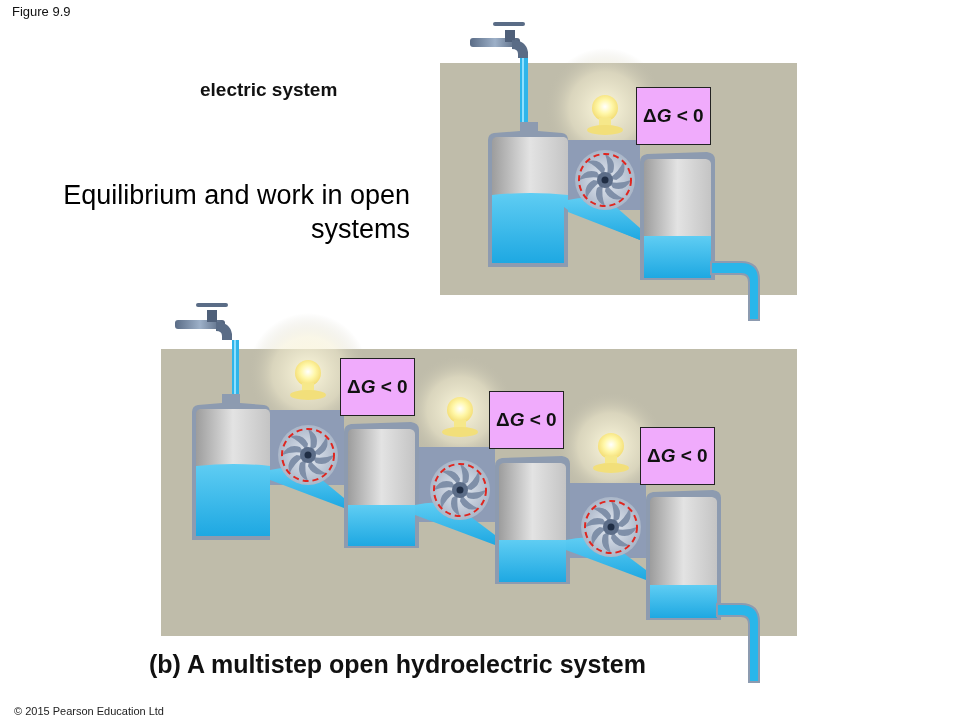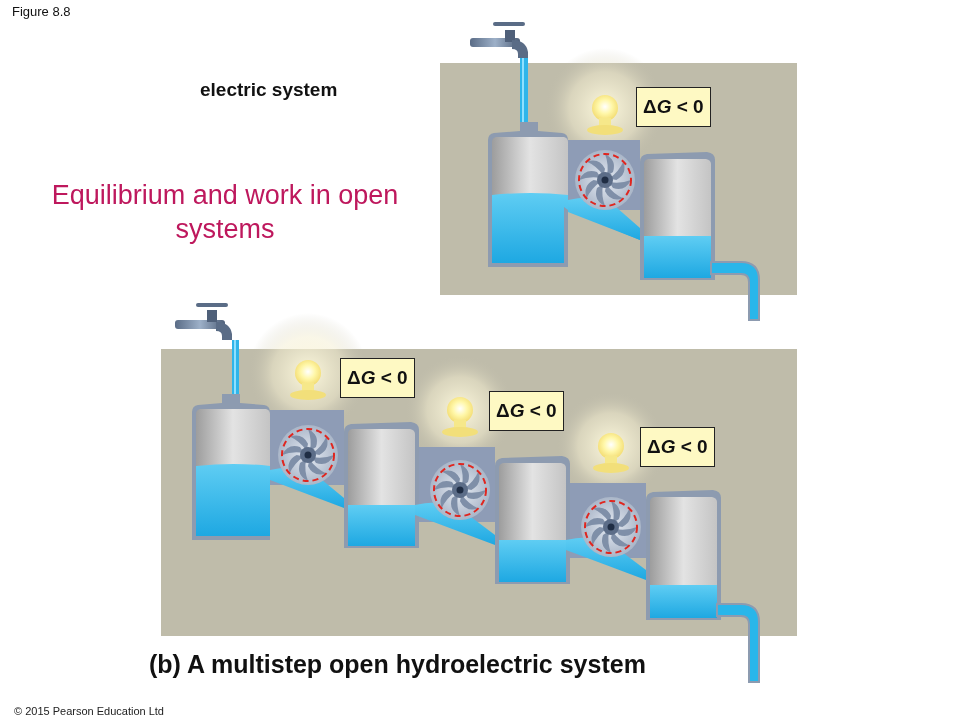--- a/index.html
+++ b/index.html
@@ -1,30 +1,30 @@
 <!DOCTYPE html>
 <html><head>
 <meta charset="utf-8">
 <style>
   html, body { margin:0; padding:0; background:#ffffff; }
   body { width:960px; height:720px; position:relative; overflow:hidden; font-family:"Liberation Sans", sans-serif; }
   .abs { position:absolute; }
   .fig-label { left:12px; top:4px; font-size:13px; color:#111; }
   .panel-a-title { left:165px; top:58px; font-size:19px; font-weight:bold; color:#111; line-height:21px; white-space:pre; }
-  .main-title { left:40px; top:178px; width:370px; text-align:center; font-size:27px; color:#be185d; line-height:34px; }
+  .main-title { left:40px; top:178px; width:370px; text-align:right; font-size:27px; color:#000000; line-height:34px; }
   .panel-b-title { left:149px; top:650px; font-size:25px; font-weight:bold; color:#111; }
   .copyright { left:14px; top:697px; font-size:11px; color:#222;margin-top:8px; }
   svg.diagram { position:absolute; left:0; top:0; }
-  .dg-box { position:absolute; background:#fef9c3; border:1.5px solid #222; font-weight:bold; font-size:19px; color:#111; padding:7px 6px; line-height:24px; white-space:nowrap; }
+  .dg-box { position:absolute; background:#f0abfc; border:1.5px solid #222; font-weight:bold; font-size:19px; color:#111; padding:16px 6px; line-height:24px; white-space:nowrap; }
   .dg-box .g { font-style:italic; }
 </style>
 </head>
 <body>
 
-<div class="abs fig-label">Figure 8.8</div>
+<div class="abs fig-label">Figure 9.9</div>
 
 <div class="abs panel-a-title"><br><span style="padding-left:35px">electric system</span></div>
 
 <div class="abs main-title">Equilibrium and work in open systems</div>
 
 <svg class="diagram" width="960" height="720" viewBox="0 0 960 720">
   <defs>
     <radialGradient id="glow" cx="50%" cy="50%" r="50%">
       <stop offset="0%" stop-color="#fffbe0" stop-opacity="0.95"></stop>
       <stop offset="60%" stop-color="#f4eed0" stop-opacity="0.5"></stop>

